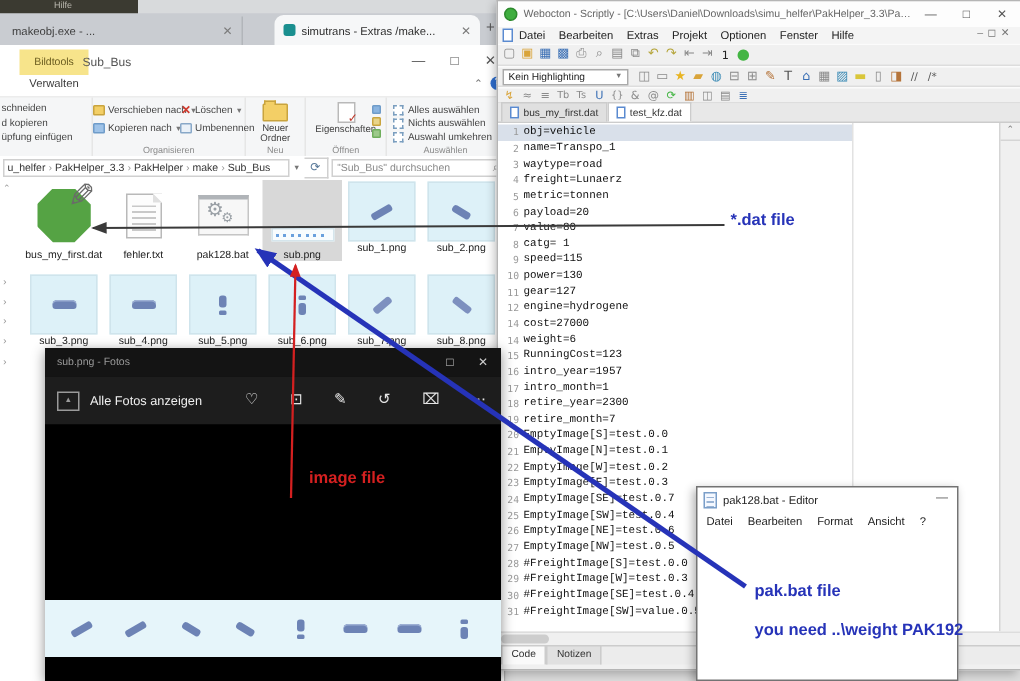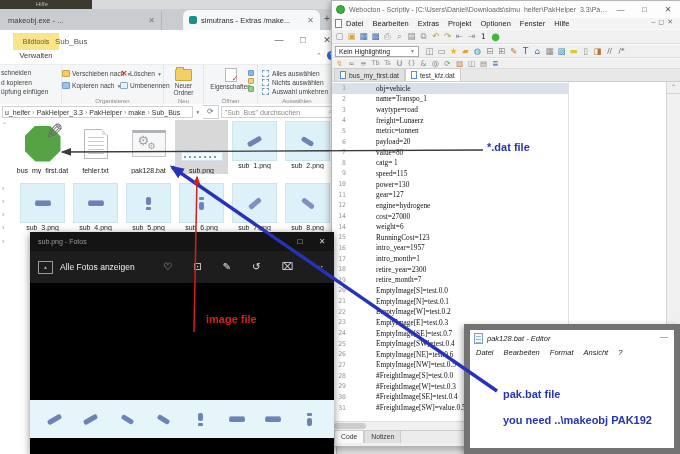--- a/index.html
+++ b/index.html
@@ -118,21 +118,21 @@
   .ed-tabs{height:13px;background:#e8e8e8;border-bottom:1px solid #ccc;display:flex;align-items:flex-end;padding-left:2px;box-sizing:border-box;}
   .ed-tab{display:flex;align-items:center;font-size:6.8px;color:#333;padding:0 5px;height:12px;border:1px solid #ccc;border-bottom:none;background:#e0e0e0;gap:3px;white-space:nowrap;}
   .ed-tab[data-act]{background:#fff;}
   .tab-doc{width:6px;height:8px;background:#fff;border:1px solid #5a8ad0;box-sizing:border-box;flex:none;}
   .ed-body{position:absolute;left:0;top:81px;width:100%;height:339px;background:#fff;overflow:hidden;}
   .guide{position:absolute;left:236px;top:0;bottom:0;width:1px;background:#e2e2e2;}
   .ed-lines{position:absolute;left:0;top:1px;right:14px;}
   .cl{display:flex;height:10.65px;align-items:center;}
   .cl[data-hl]{background:#d9e0ea;width:236px;}
   .ln{width:14px;text-align:right;color:#999;font-size:6.5px;padding-right:3px;flex:none;font-family:"DejaVu Sans Mono",monospace;}
-  .ct{color:#111;font-size:7.3px;font-family:Liberation Serif, serif;white-space:pre;margin-left:27px;}
+  .ct{color:#111;font-size:7.3px;font-family:Liberation Mono, monospace;white-space:pre;}
   .vscroll{position:absolute;right:0;top:0;bottom:0;width:13px;background:#f0f0f0;border-left:1px solid #d5d5d5;}
   .vs-up{height:11px;border-bottom:1px solid #d5d5d5;text-align:center;font-size:6px;color:#777;line-height:11px;}
   .hscroll{position:absolute;left:0;top:420px;width:100%;height:9px;background:#f0f0f0;border-top:1px solid #ddd;box-sizing:border-box;}
   .hthumb{position:absolute;left:2px;top:1px;width:32px;height:6px;background:#cdcdcd;border-radius:3px;}
   .ed-btabs{position:absolute;left:0;top:429px;width:100%;height:13px;background:#ececec;display:flex;align-items:flex-end;padding-left:2px;box-sizing:border-box;border-top:1px solid #ccc;}
   .ed-btab{font-size:6.8px;color:#333;padding:0 6px;height:12px;line-height:12px;border:1px solid #ccc;border-bottom:none;background:#e0e0e0;}
   .ed-btab[data-act]{background:#fafafa;}
 
   
   .fotos{position:absolute;left:30px;top:232px;width:304px;height:222px;background:#000;z-index:4;box-shadow:0 2px 8px rgba(0,0,0,.45);}
@@ -141,21 +141,21 @@
   .f-toolbar{position:absolute;left:0;top:19px;width:100%;height:32px;background:#1d1d1d;display:flex;align-items:center;box-sizing:border-box;padding:0 10px 0 8px;}
   .f-allico{width:13px;height:11px;border:1px solid #9a9a9a;color:#9a9a9a;font-size:6px;text-align:center;line-height:10px;flex:none;}
   .f-alllabel{color:#f0f0f0;font-size:8.5px;margin-left:7px;white-space:nowrap;}
   .f-icons{flex:1;display:flex;justify-content:flex-end;gap:21px;align-items:center;}
   .fi{color:#e4e4e4;font-size:10px;font-family:"DejaVu Sans",sans-serif;line-height:1;}
   .f-content{position:absolute;left:0;top:51px;width:100%;height:171px;background:#000;}
   .f-strip{position:absolute;left:0;top:117px;width:100%;height:38px;background:#e6f5fa;display:flex;justify-content:space-around;align-items:center;padding:0 6px;box-sizing:border-box;}
   .pspr{display:flex;align-items:center;justify-content:center;width:20px;height:24px;}
 
   
-  .notepad{position:absolute;left:464px;top:324px;width:216px;height:130px;background:#fff;border:6px solid #737373;box-sizing:border-box;z-index:5;box-shadow:-2px 2px 6px rgba(0,0,0,.3);font-style:italic;}
+  .notepad{position:absolute;left:464px;top:324px;width:175px;height:130px;background:#fff;border:1px solid #737373;box-sizing:border-box;z-index:5;box-shadow:-2px 2px 6px rgba(0,0,0,.3);}
   .n-title{height:16px;display:flex;align-items:center;font-size:7.5px;color:#222;padding-left:4px;position:relative;}
   .n-ico{width:9px;height:11px;background:#f4f8ff;border:1px solid #7a9ec8;box-sizing:border-box;margin-right:4px;background-image:repeating-linear-gradient(180deg,#9ab4d4 0 1px,transparent 1px 3px);background-size:5px 7px;background-position:1px 2px;background-repeat:no-repeat;flex:none;}
   .n-min{position:absolute;right:6px;top:2px;font-size:8px;color:#555;}
   .n-menu{height:13px;display:flex;align-items:center;gap:10px;font-size:7.5px;color:#222;padding-left:6px;}
   .n-content{padding:5px 0 0 6px;font-family:"DejaVu Sans Mono",monospace;font-size:8.5px;color:#000;}
   .n-caret{display:inline-block;width:1px;height:10px;background:#000;vertical-align:middle;margin-left:1px;}
 
   
   .overlay{position:absolute;left:0;top:0;width:680px;height:454px;z-index:6;pointer-events:none;}
   .ann{position:absolute;z-index:7;font-weight:bold;font-size:11px;pointer-events:none;white-space:nowrap;}
@@ -726,15 +726,15 @@
         </marker>
     </defs>
     <line x1="483" y1="150" x2="62" y2="152" stroke="var(--arrow-black,#3a3a3a)" stroke-width="1.3" marker-end="url(#ah-k)"></line>
     <line x1="497" y1="391" x2="172" y2="167" stroke="var(--ann-blue,#2633b8)" stroke-width="3.4" marker-end="url(#ah-b)"></line>
     <line x1="194" y1="332" x2="197" y2="177" stroke="var(--ann-red,#d42020)" stroke-width="1.5" marker-end="url(#ah-r)"></line>
   </svg>
 
   <div class="ann ann-blue" style="left:487px;top:141px;">*.dat file</div>
   <div class="ann ann-red" style="left:206px;top:313px;">image file</div>
   <div class="ann ann-blue" style="left:503px;top:388px;">pak.bat file</div>
-  <div class="ann ann-blue" style="left:503px;top:414px;">you need ..\makeobj PAK192</div>
+  <div class="ann ann-blue" style="left:503px;top:414px;">you need ..\weight PAK192</div>
 
 </div>
 
 </body></html>

